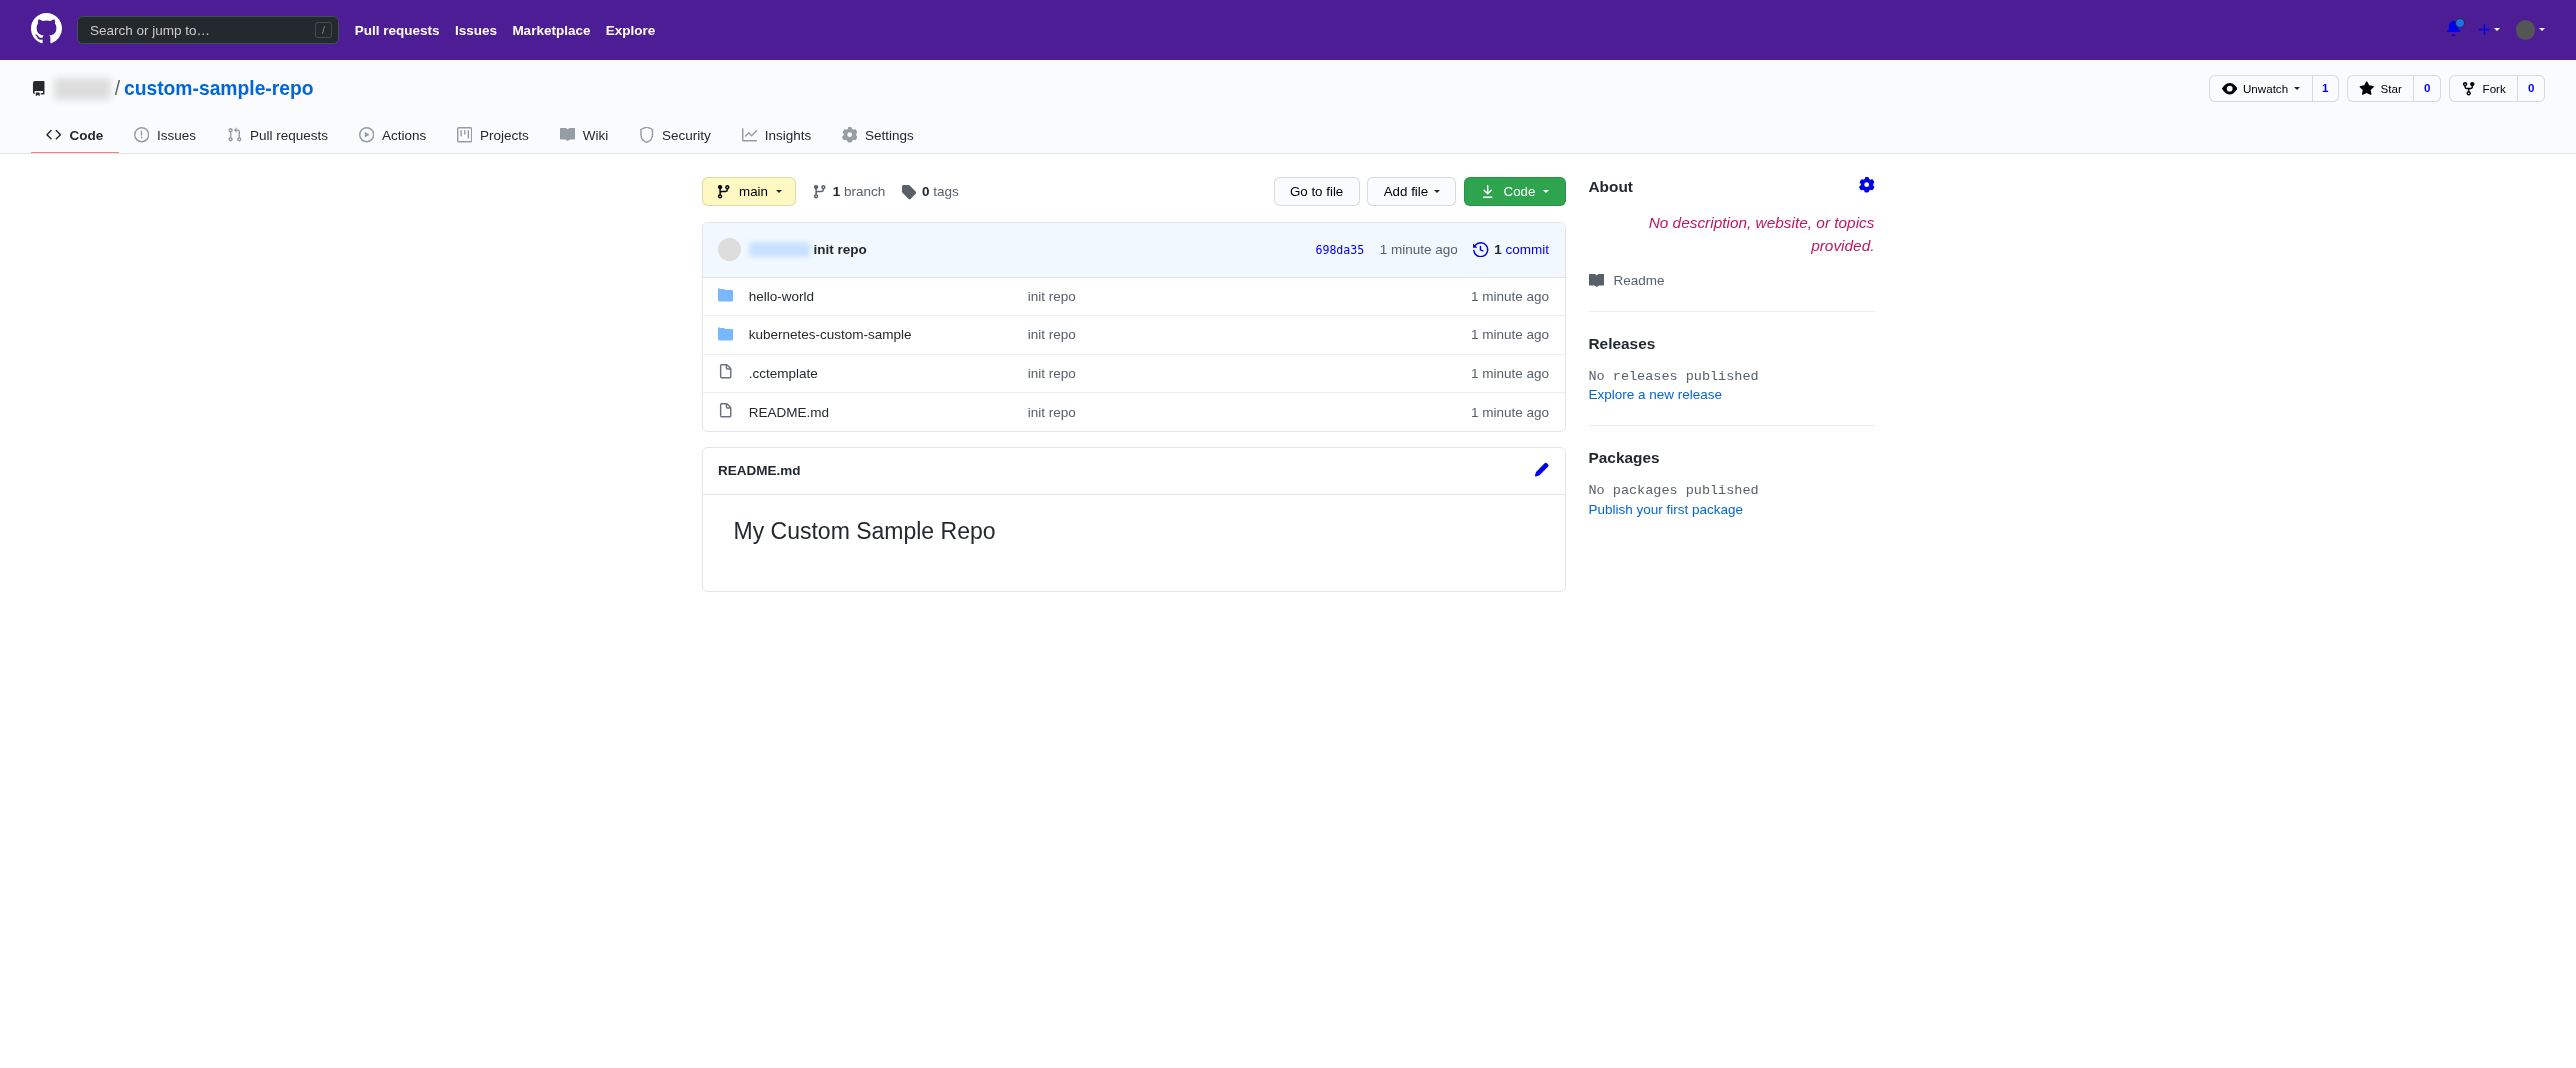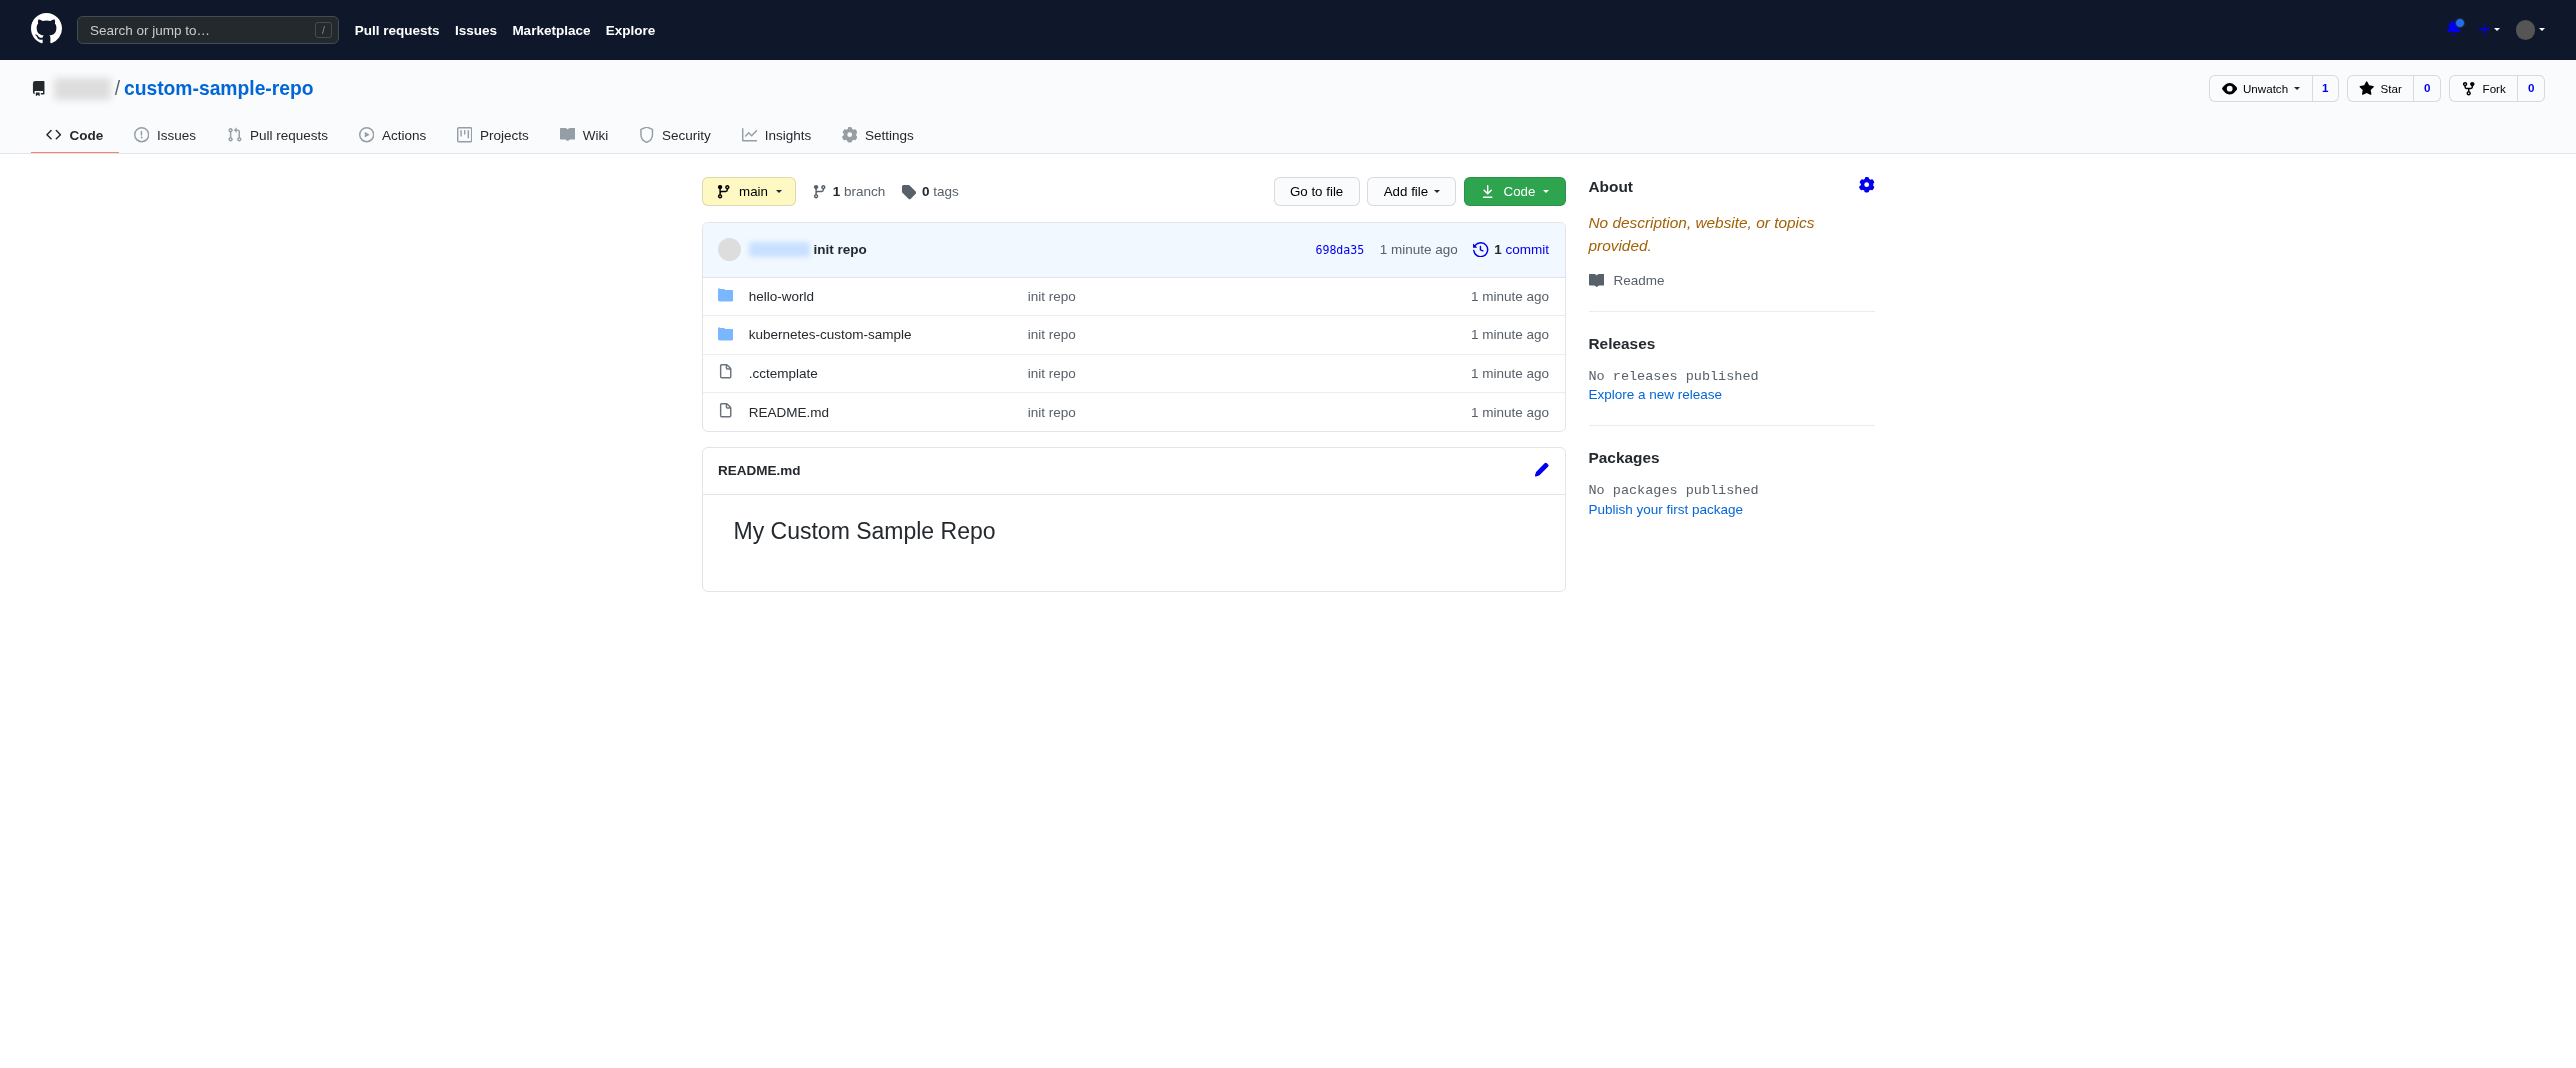--- a/index.html
+++ b/index.html
@@ -1,20 +1,20 @@
 <!DOCTYPE html>
 <html><head>
 <meta charset="utf-8">
 <style>
 * { box-sizing: border-box; margin: 0; padding: 0; }
 body { font-family: -apple-system, BlinkMacSystemFont, "Segoe UI", Helvetica, Arial, sans-serif; color: #24292e; font-size: 13.5px; background: #fff; }
 a { text-decoration: none; }
 
 
-.header { background: #0f172a; color: #fff; display: flex; align-items: center; padding: 15.4px 31px; height: 60px; }
+.header { background: #4c1d95; color: #fff; display: flex; align-items: center; padding: 15.4px 31px; height: 60px; }
 .header .logo svg { fill: #fff; }
 .search-wrap { margin-left: 15.4px; position: relative; }
 .search { background: #24292e; border: 1px solid #444d56; border-radius: 5.8px; padding: 5.8px 11.6px; width: 262px; color: #ccc; font-size: 13.5px; }
 .search::placeholder { color: #ccc; }
 .slash { position: absolute; right: 7.7px; top: 5.8px; border: 1px solid #444d56; border-radius: 2.9px; padding: 1px 5.8px; font-size: 10.6px; color: #888; }
 .header-nav { display: flex; gap: 15.4px; margin-left: 15.4px; }
 .header-nav a { color: #fff; font-weight: 600; font-size: 13.5px; }
 .header-right { margin-left: auto; display: flex; align-items: center; gap: 15.4px; }
 .notif { position: relative; }
 .notif-dot { position: absolute; top: -2.9px; right: -2.9px; width: 9.6px; height: 9.6px; background: #1f6feb; border: 1.9px solid #24292e; border-radius: 50%; }
@@ -84,21 +84,21 @@
 .edit-icon { margin-left: auto; cursor: pointer; }
 .readme-body { padding: 23px 31px 39px; }
 .readme-body h1 { font-size: 23px; font-weight: 400; padding-bottom: 7.7px; }
 
 
 .side-block { padding-bottom: 23px; margin-bottom: 23px; border-bottom: 1px solid #eaecef; }
 .side-block:last-child { border-bottom: none; }
 .side-head { display: flex; align-items: center; margin-bottom: 15.4px; }
 .side-head h2 { font-size: 15.4px; font-weight: 600; }
 .gear-right { margin-left: auto; cursor: pointer; }
-.about-desc { font-style: italic; color: #a16207; font-size: 15.4px; line-height: 1.5; margin-bottom: 15.4px; }
+.about-desc { font-style: italic; color: #be185d; font-size: 15.4px; line-height: 1.5; margin-bottom: 15.4px; text-align: right; }
 .readme-link { display: flex; align-items: center; gap: 9.6px; color: #586069; font-size: 13.5px; }
 .muted { color: #586069; font-size: 13.5px; margin-bottom: 3.9px; font-family: Liberation Mono, monospace; }
 .link { color: #0366d6; font-size: 13.5px; }
 
 svg.octicon { fill: currentColor; }
 </style>
 </head>
 <body>
 
 <header class="header">

